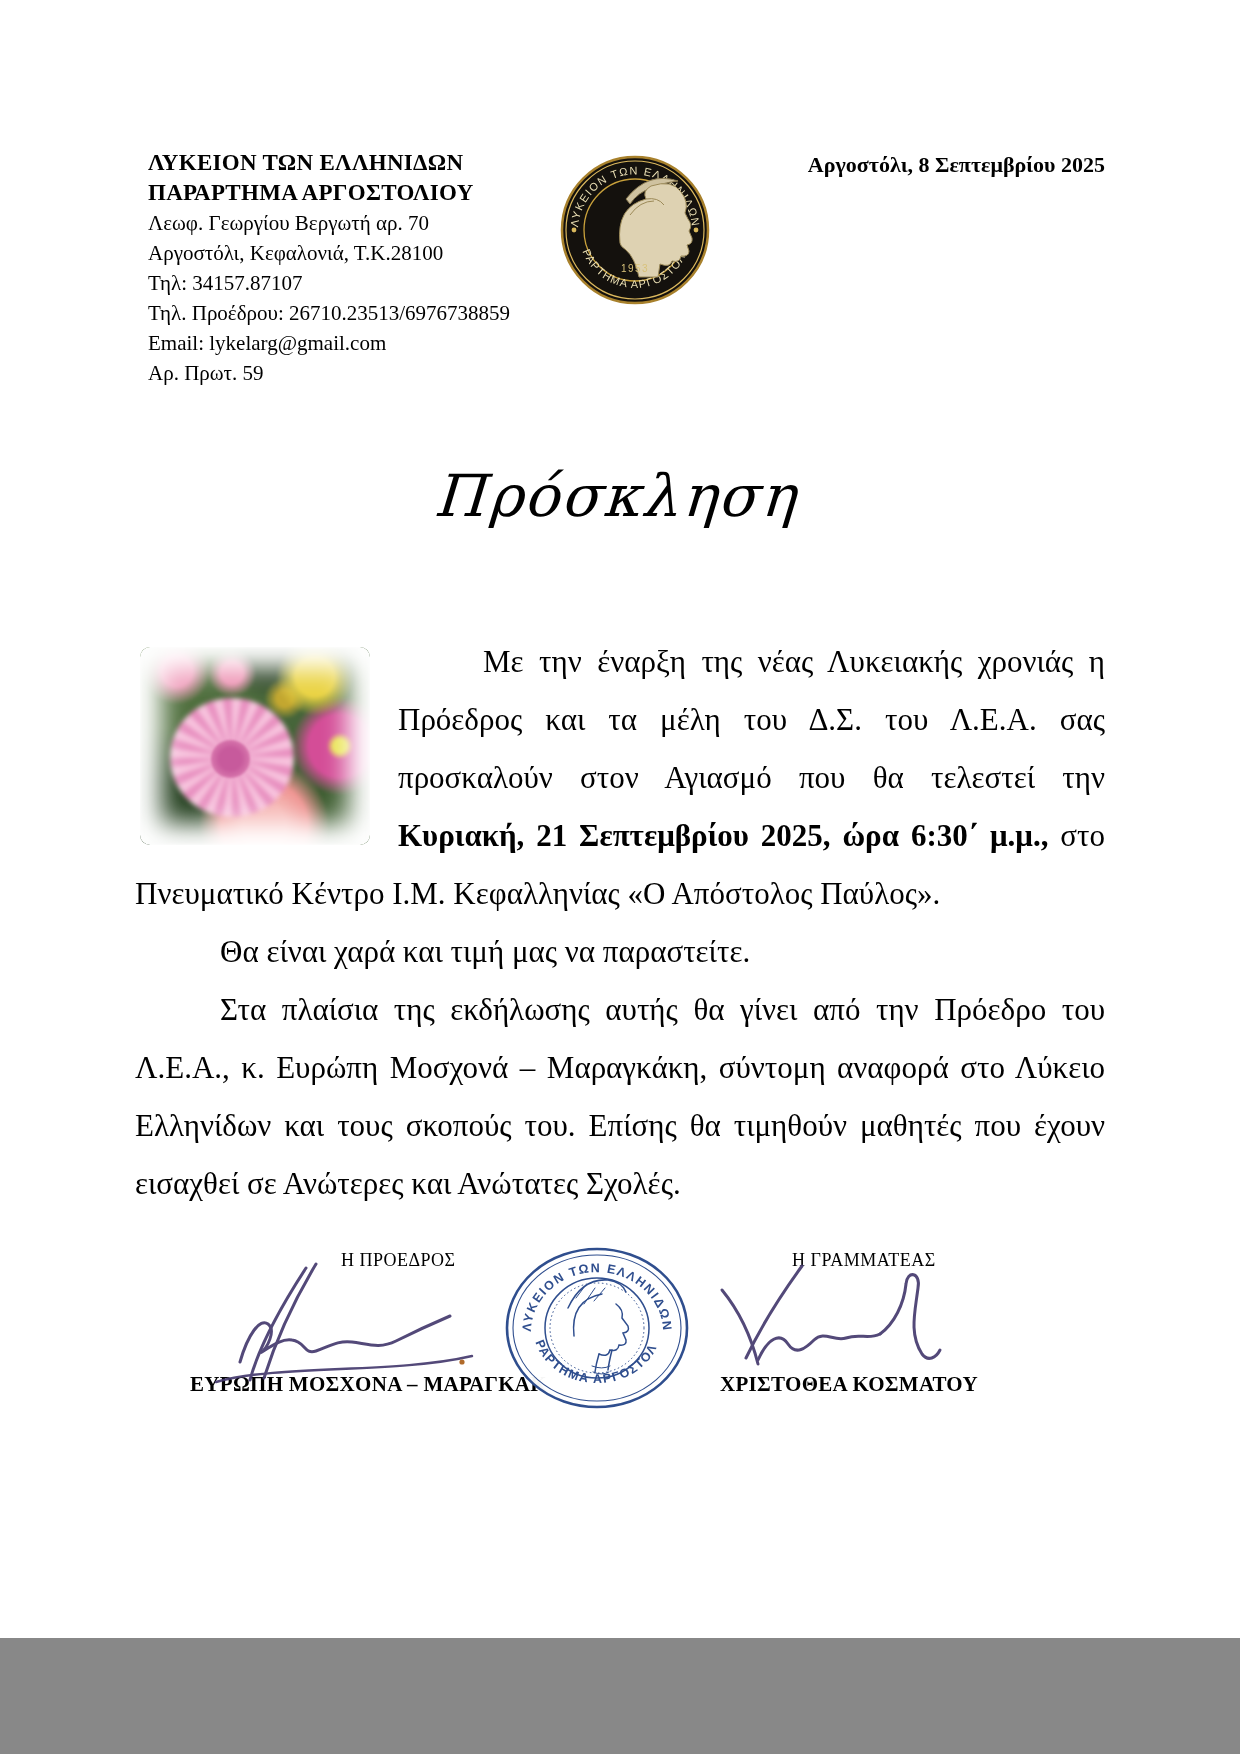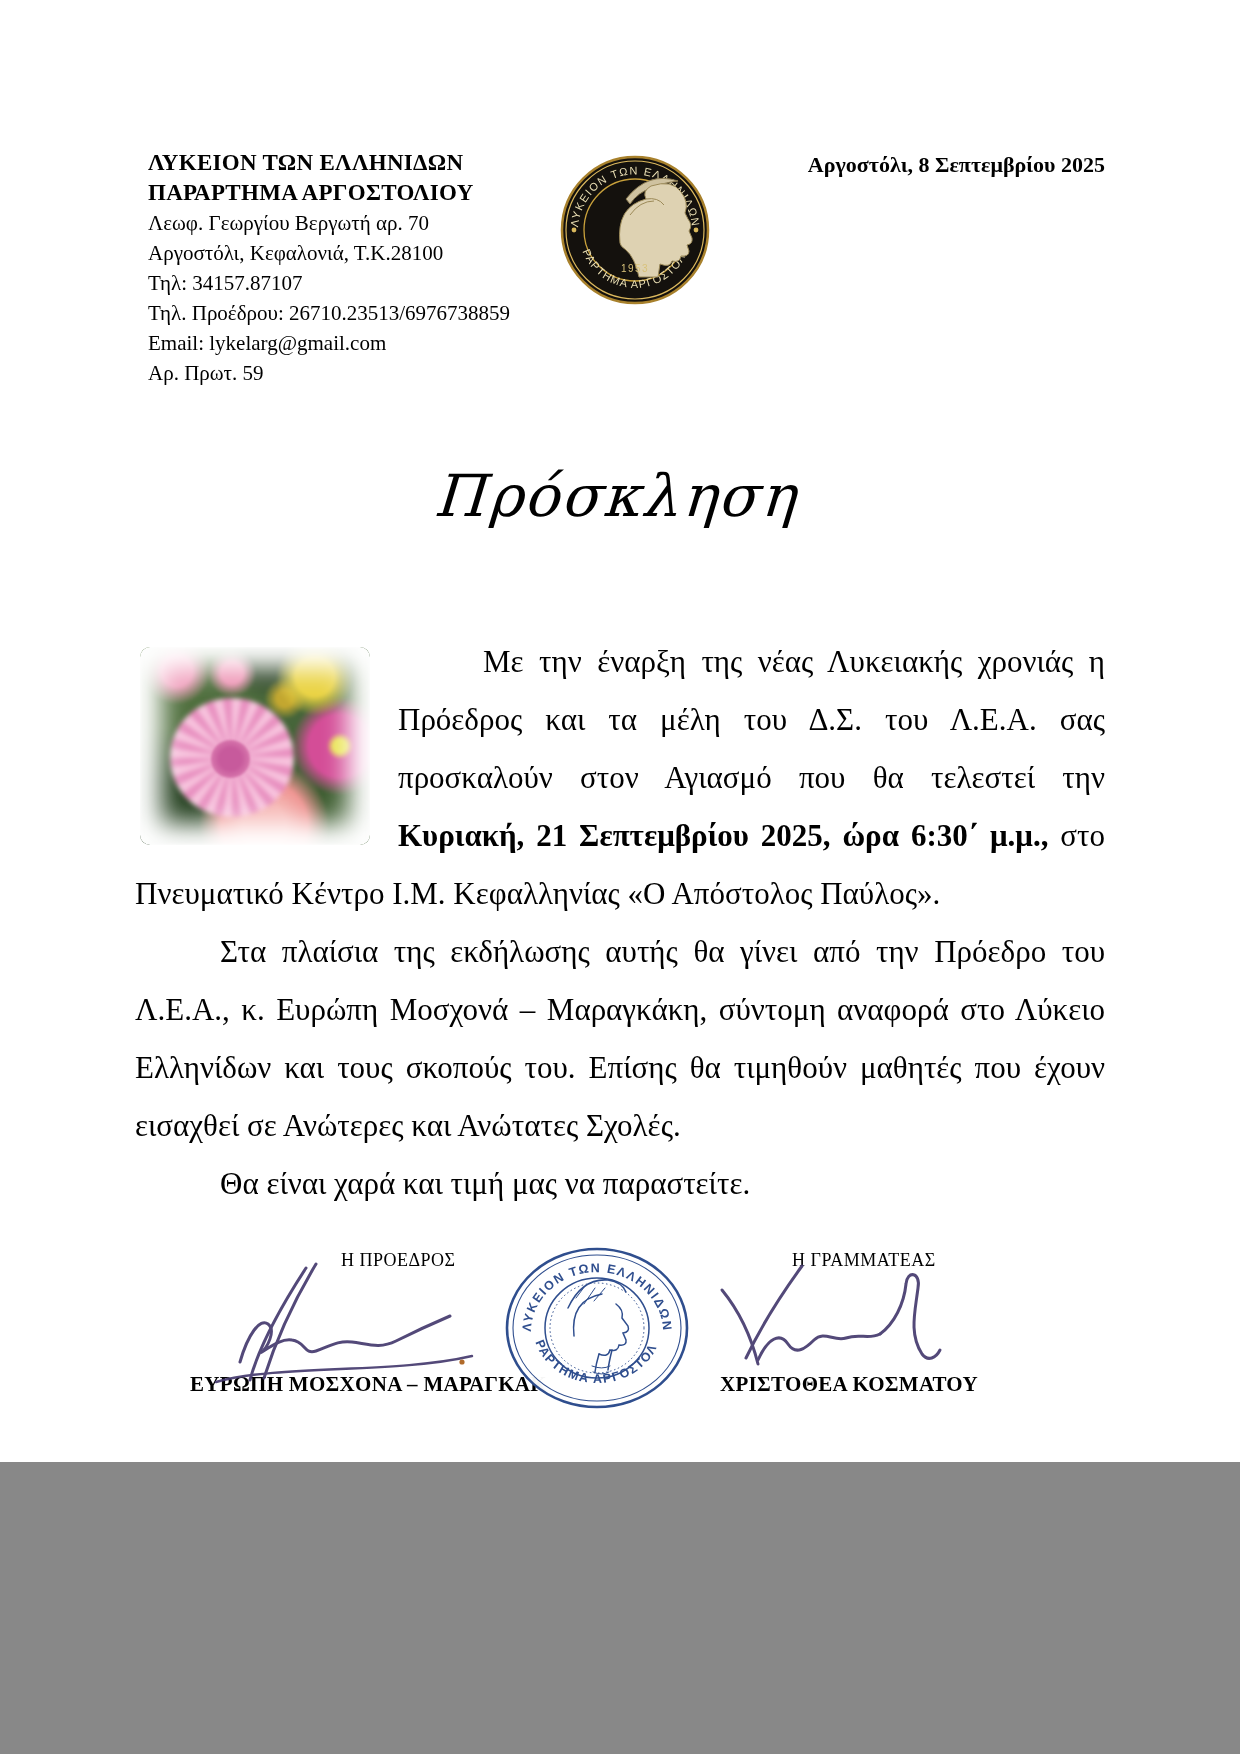--- a/index.html
+++ b/index.html
@@ -1,17 +1,17 @@
 <!DOCTYPE html>
 <html><head>
 <meta charset="utf-8">
 <style>
   html,body{margin:0;padding:0;background:#888;}
   .page{
-    position:relative;width:1240px;height:1462px;background:#ffffff;
+    position:relative;width:1240px;height:1638px;background:#ffffff;
     font-family:"Liberation Serif", serif;color:#000;overflow:hidden;
     margin:0 auto;
   }
   
   .org-block{position:absolute;left:148px;top:148px;line-height:30px;font-size:21px;}
   .org-name{font-weight:bold;font-size:23px;letter-spacing:.3px;}
   .date-line{position:absolute;top:152px;right:135px;font-weight:bold;font-size:22px;}
   .logo{position:absolute;left:560px;top:155px;width:150px;height:150px;}
   
   .doc-title{
@@ -115,22 +115,22 @@
   <div class="doc-title">Πρόσκληση</div>
 
   <div class="body-text">
     <div class="flower">
       <div class="flower-art"></div>
       <div class="dahlia"></div>
       <div class="dahlia-center"></div>
       <div class="flower-vignette"></div>
     </div>
     <p><span>Με την έναρξη της νέας Λυκειακής χρονιάς η Πρόεδρος και τα μέλη του Δ.Σ. του Λ.Ε.Α. σας προσκαλούν στον Αγιασμό που θα τελεστεί την </span><b>Κυριακή, 21 Σεπτεμβρίου 2025, ώρα 6:30΄ μ.μ.,</b><span> στο Πνευματικό Κέντρο Ι.Μ. Κεφαλληνίας «Ο Απόστολος Παύλος».</span></p>
+    <p>Θα είναι χαρά και τιμή μας να παραστείτε.</p>
     <p>Στα πλαίσια της εκδήλωσης αυτής θα γίνει από την Πρόεδρο του Λ.Ε.Α., κ. Ευρώπη Μοσχονά – Μαραγκάκη, σύντομη αναφορά στο Λύκειο Ελληνίδων και τους σκοπούς του. Επίσης θα τιμηθούν μαθητές που έχουν εισαχθεί σε Ανώτερες και Ανώτατες Σχολές.</p>
-    <p>Θα είναι χαρά και τιμή μας να παραστείτε.</p>
   </div>
 
   <div class="role role-left">Η ΠΡΟΕΔΡΟΣ</div>
   <div class="role role-right">Η ΓΡΑΜΜΑΤΕΑΣ</div>
 
   <div class="name name-left">ΕΥΡΩΠΗ ΜΟΣΧΟΝΑ – ΜΑΡΑΓΚΑΚ</div>
   <div class="name name-right">ΧΡΙΣΤΟΘΕΑ ΚΟΣΜΑΤΟΥ</div>
 
   <svg class="stamp" viewBox="0 0 186 164">
     <defs>

